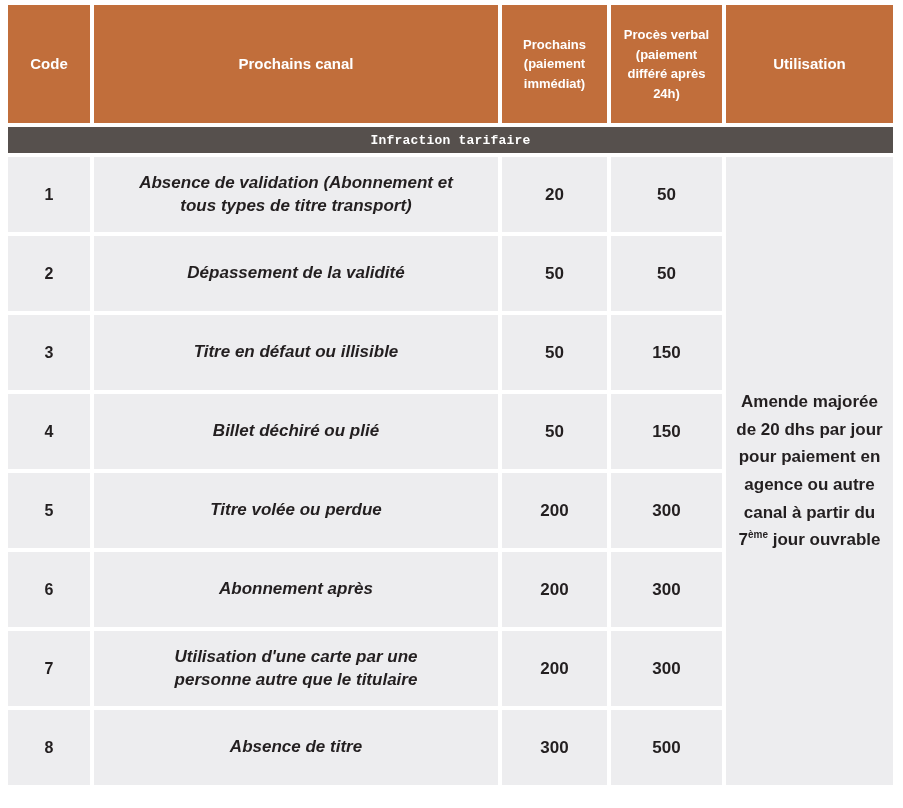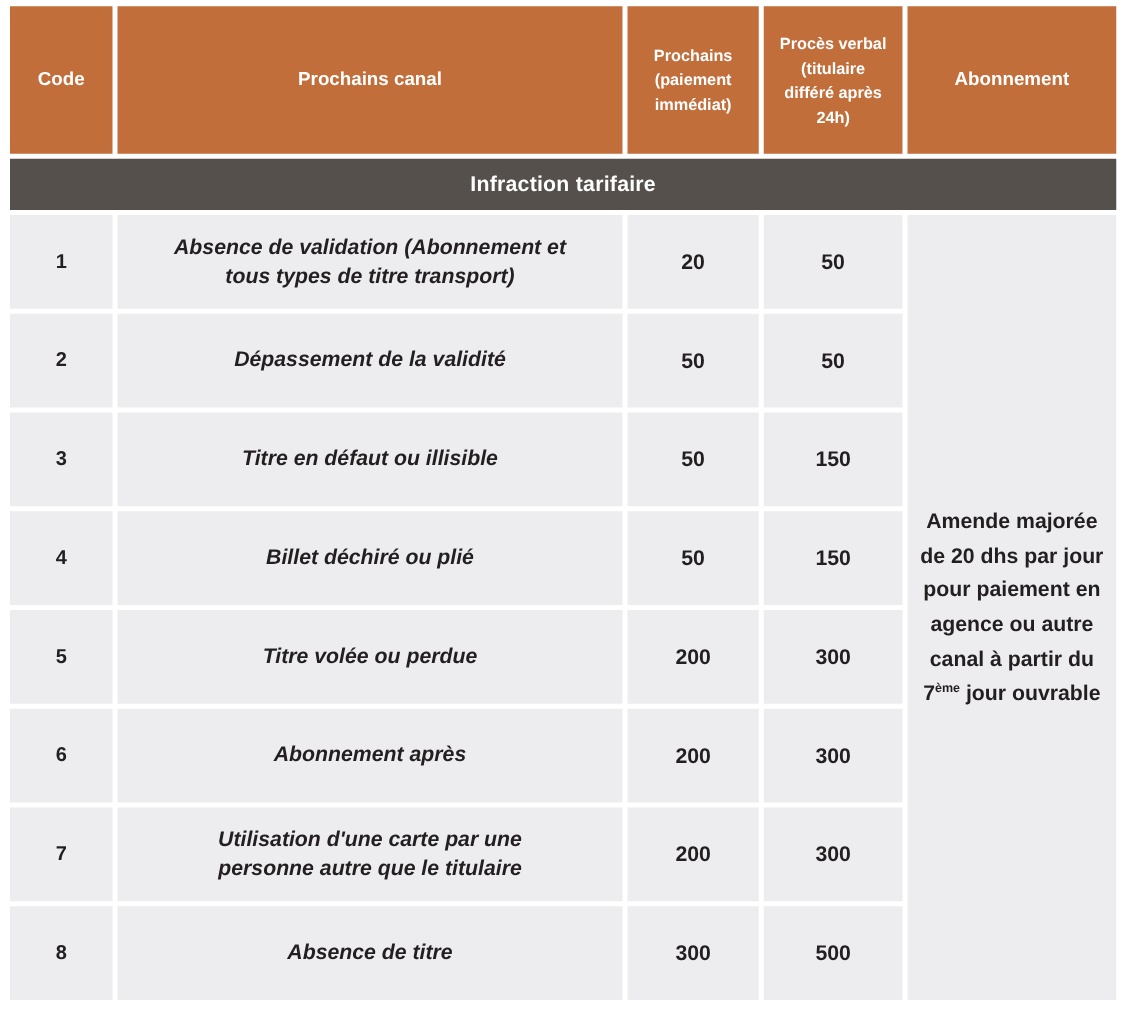--- a/index.html
+++ b/index.html
@@ -44,23 +44,24 @@
     padding:12px 6px;
   }
   th.head.small{
     font-size:13px;
     line-height:1.5;
     padding:0 12px;
   }
   td.section{
     background:var(--section-bg);
     color:var(--header-text);
-    height:41px;
-    font-size:17px;
+    height:26px;
+    font-size:13px;
     letter-spacing:.2px;
+    font-family:Liberation Mono, monospace;
   }
   tbody td.cell{
     background:var(--cell-bg);
     color:var(--body-text);
     height:75px;
   }
   td.code{font-size:16px;}
   td.motif{
     font-size:17px;
     line-height:1.35;
@@ -88,22 +89,22 @@
     <col class="c-motif">
     <col class="c-quittance">
     <col class="c-proces">
     <col class="c-majoration">
   </colgroup>
   <thead>
     <tr>
       <th class="head">Code</th>
       <th class="head">Prochains canal</th>
       <th class="head small">Prochains (paiement immédiat)</th>
-      <th class="head small">Procès verbal (titulaire différé après 24h)</th>
-      <th class="head">Abonnement</th>
+      <th class="head small">Procès verbal (paiement différé après 24h)</th>
+      <th class="head">Utilisation</th>
     </tr>
   </thead>
   <tbody>
     <tr>
       <td class="section" colspan="5">Infraction tarifaire</td>
     </tr>
 
     <tr>
       <td class="cell code">1</td>
       <td class="cell motif">Absence de validation (Abonnement et tous types de titre transport)</td>

